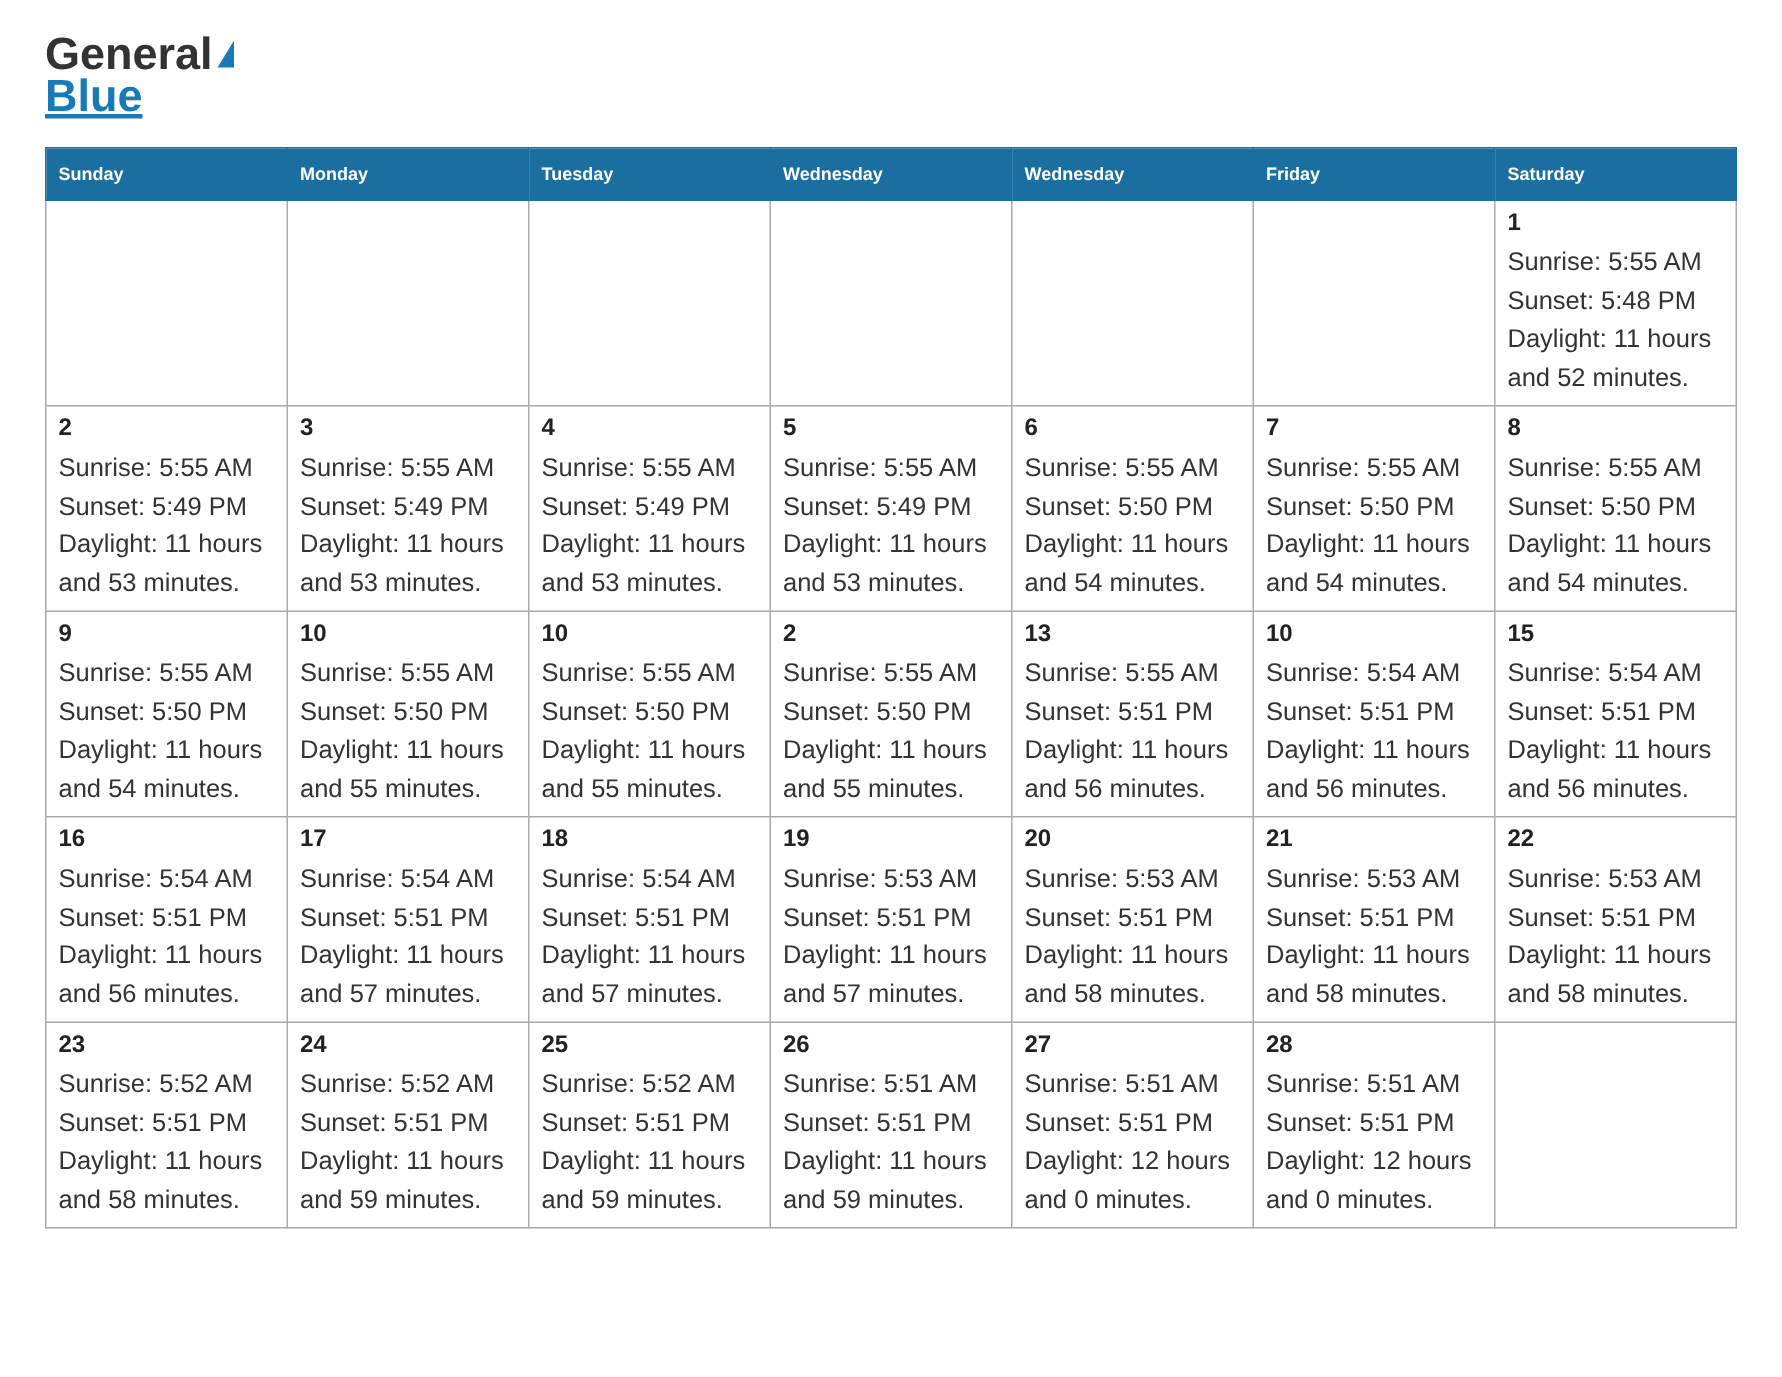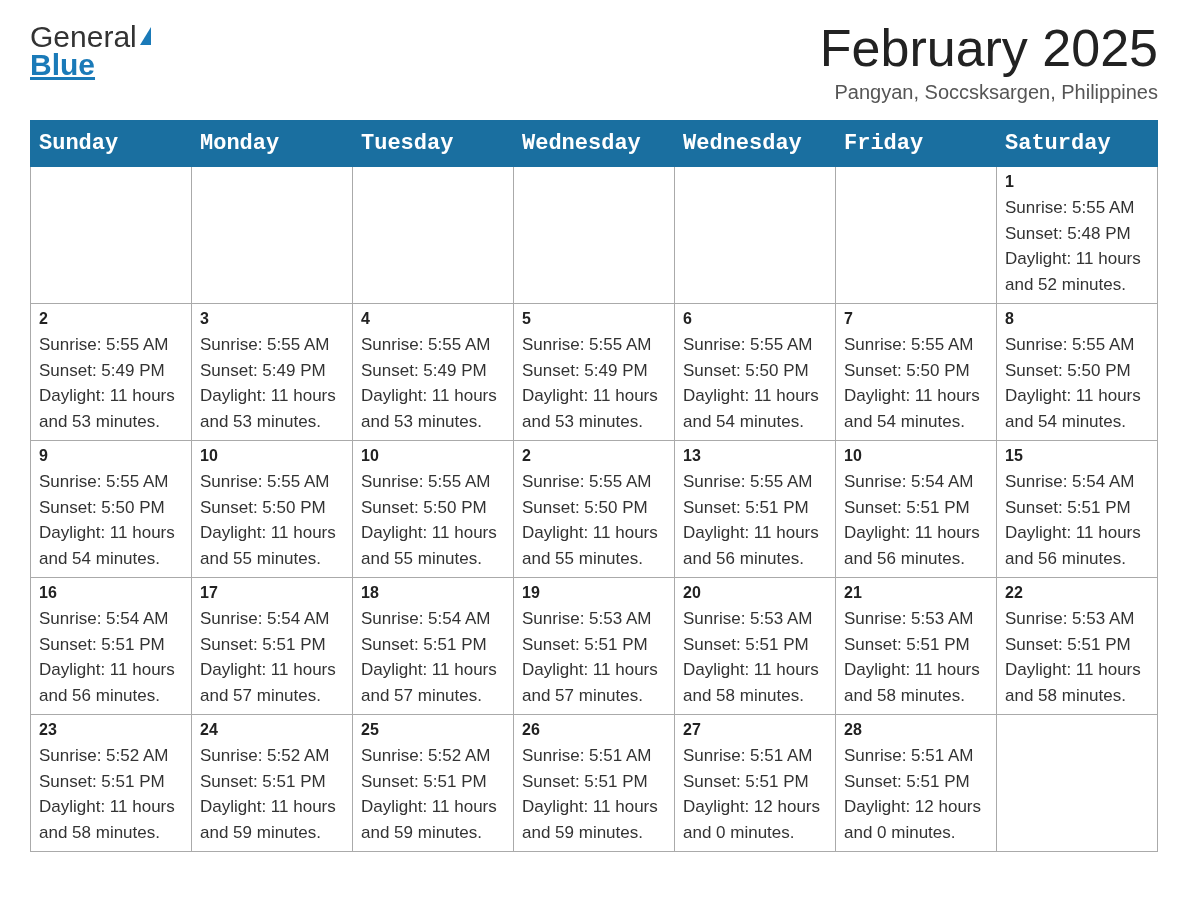--- a/index.html
+++ b/index.html
@@ -38,25 +38,24 @@
     }
     table {
       width: 100%;
       border-collapse: collapse;
       table-layout: fixed;
     }
     thead tr th {
       background-color: #1a6fa0;
       color: #fff;
       padding: 10px 8px;
-      font-size: 22px;
+      font-size: 12px;
       font-weight: bold;
       text-align: left;
       border: 1px solid #1a6fa0;
-      font-family: Liberation Mono, monospace;
     }
     tbody tr td {
       border: 1px solid #aaa;
       vertical-align: top;
       padding: 6px 8px;
       height: 120px;
       font-size: 12.5px;
       color: #333;
     }
     .day-number {
@@ -103,28 +102,24 @@
       padding-left: 0;
       text-decoration: underline;
     }
   </style>
 </head>
 <body>
 
 <div class="header">
   <div class="logo-area">
     <div class="logo-wrapper">
-      <span style="font-size:30px;font-weight:normal;color:#333;">General</span>
+      <span style="font-size:30px;font-weight:bold;color:#333;">General</span>
       <span class="logo-triangle"></span>
     </div>
     <div class="logo-second-line">Blue</div>
-  </div>
-  <div class="title-area">
-    <div class="month-title">February 2025</div>
-    <div class="location">Pangyan, Soccsksargen, Philippines</div>
   </div>
 </div>
 
 <table>
   <thead>
     <tr>
     <th>Sunday</th>
         <th>Monday</th>
         <th>Tuesday</th>
         <th>Wednesday</th>

